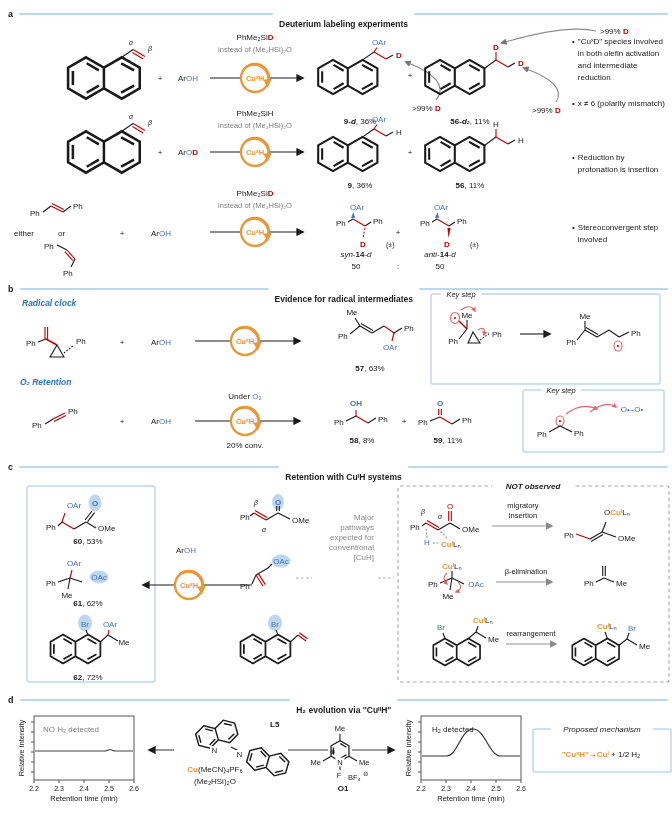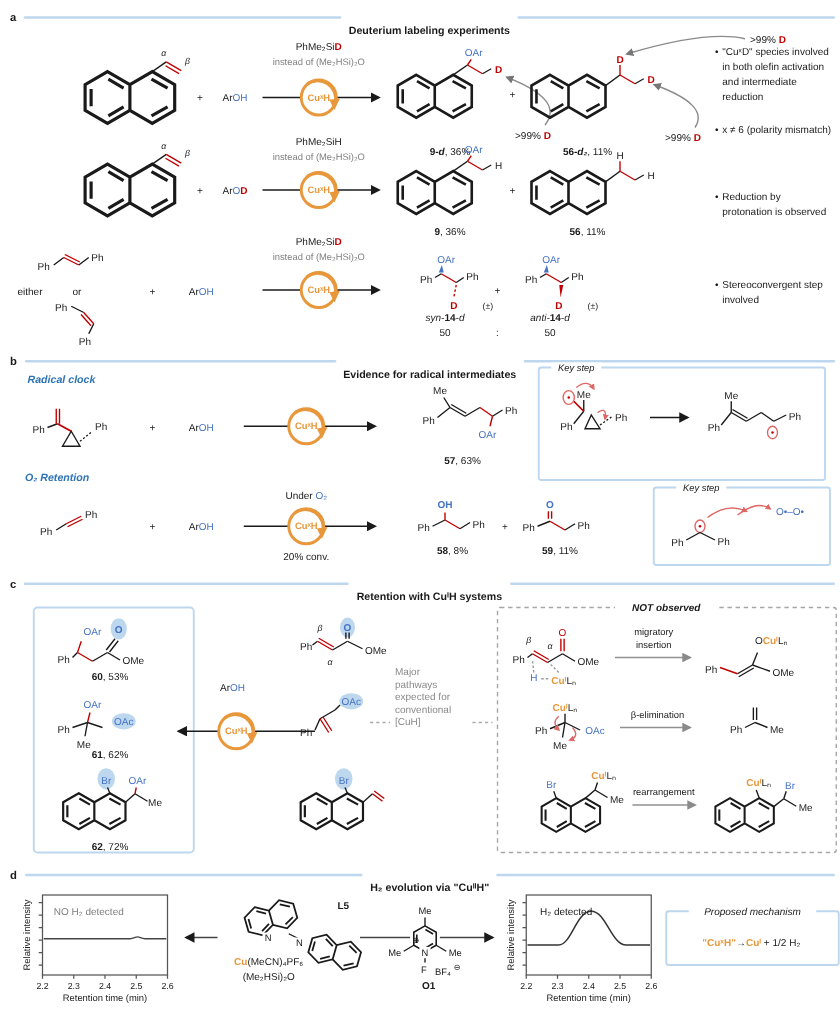--- a/index.html
+++ b/index.html
@@ -11,21 +11,21 @@
   .blue{fill:#4472C4}.red{fill:#C00000}.org{fill:#E8973B}.gry{fill:#808080}
   .mid{text-anchor:middle}.end{text-anchor:end}
   .s65{font-size:6.5px}.s7{font-size:7px}.s75{font-size:7.5px}
   .hdr{position:absolute;left:0;right:4px;display:flex;align-items:center;gap:6px;padding-left:8px;height:10px;}
   .hdr .ltr{font-weight:bold;font-size:9px;}
   .hdr .rule{flex:1;height:2px;background:#BDD7EE;border-radius:1px;}
   .hdr .ttl{font-weight:bold;font-size:8.5px;white-space:nowrap;margin-top:20px;}
   .bullet{position:absolute;left:572px;width:94px;font-size:8px;line-height:12px;display:flex;gap:3px;}
   .bullet .dot{flex:0 0 auto;}
   .subttl{position:absolute;font-size:8.5px;font-weight:bold;font-style:italic;color:#2E74B5;}
-  .note{position:absolute;left:316px;top:533px;width:58px;text-align:left;
+  .note{position:absolute;left:316px;top:513px;width:58px;text-align:right;
         font-size:8px;line-height:10px;color:#8a8a8a;}
   .note span{display:block;}
 </style>
 </head>
 <body>
 
 <div id="page">
 
   <div class="hdr" style="top:9px">
     <span class="ltr">a</span>
@@ -55,21 +55,21 @@
   <div class="bullet" style="top:36px">
       <span class="dot">•</span>
       <span>"CuˣD" species involved in both olefin activation and intermediate reduction</span>
     </div>
   <div class="bullet" style="top:98px">
       <span class="dot">•</span>
       <span>x ≠ 6 (polarity mismatch)</span>
     </div>
   <div class="bullet" style="top:152px">
       <span class="dot">•</span>
-      <span>Reduction by protonation is observed</span>
+      <span>Reduction by protonation is insertion</span>
     </div>
   <div class="bullet" style="top:222px">
       <span class="dot">•</span>
       <span>Stereoconvergent step involved</span>
     </div>
 
   <div class="subttl" style="left:22px;top:298px">Radical clock</div>
   <div class="subttl" style="left:20px;top:377px">O₂ Retention</div>
 
   <div class="note">

